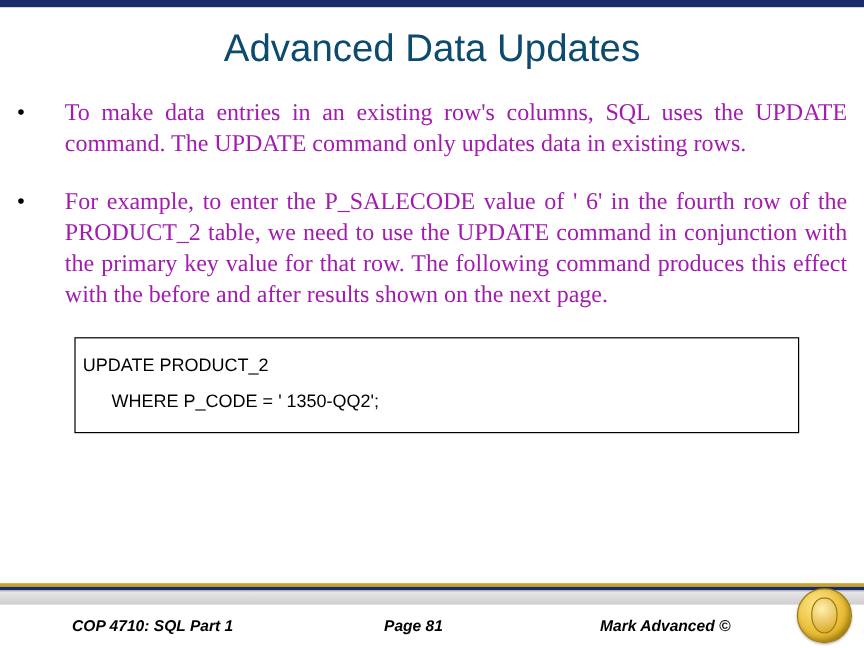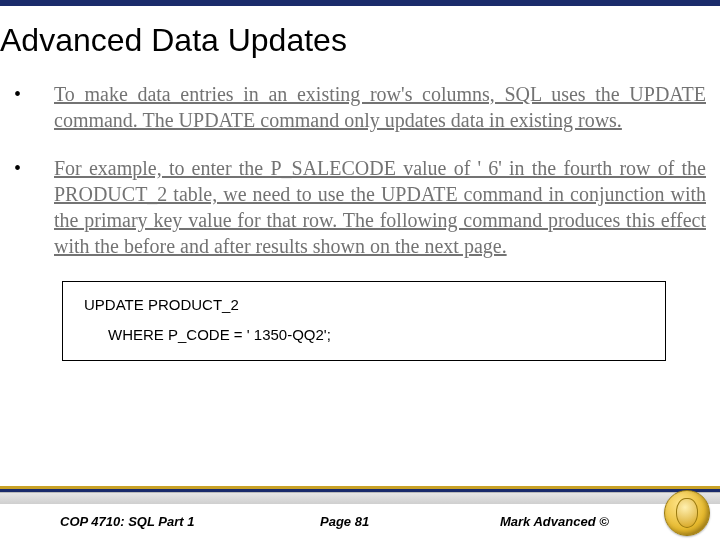--- a/index.html
+++ b/index.html
@@ -10,23 +10,24 @@
     position: relative;
     font-family: "Times New Roman", Times, serif;
     overflow: hidden;
   }
   .topbar {
     width: 100%;
     height: 6px;
     background: #1a2b6b;
   }
   .title {
+    text-align: center;
     font-family: Arial, Helvetica, sans-serif;
     font-size: 32px;
-    color: #000000;
+    color: #0c4a6e;
     margin-top: 16px;
     margin-bottom: 22px;
     font-weight: 400;
   }
   .content {
     padding: 0 14px 0 14px;
   }
   .bullet-row {
     display: flex;
     margin-bottom: 22px;
@@ -35,27 +36,26 @@
     width: 40px;
     flex-shrink: 0;
     font-size: 20px;
     line-height: 26px;
   }
   .bullet-text {
     flex: 1;
     font-size: 20px;
     line-height: 26px;
     text-align: justify;
-    color: #737373;
-    text-decoration: underline;
+    color: #a21caf;
   }
   .code-box {
     margin: 0 40px 0 48px;
     border: 1px solid #000;
-    padding: 8px 10px 10px 21px;
+    padding: 8px 10px 10px 6px;
     font-family: Arial, Helvetica, sans-serif;
     font-size: 15px;
     line-height: 2.0;
     color: #000;
   }
   .code-box .indent1 { padding-left: 24px; }
   .footer {
     position: absolute;
     bottom: 0;
     left: 0;

